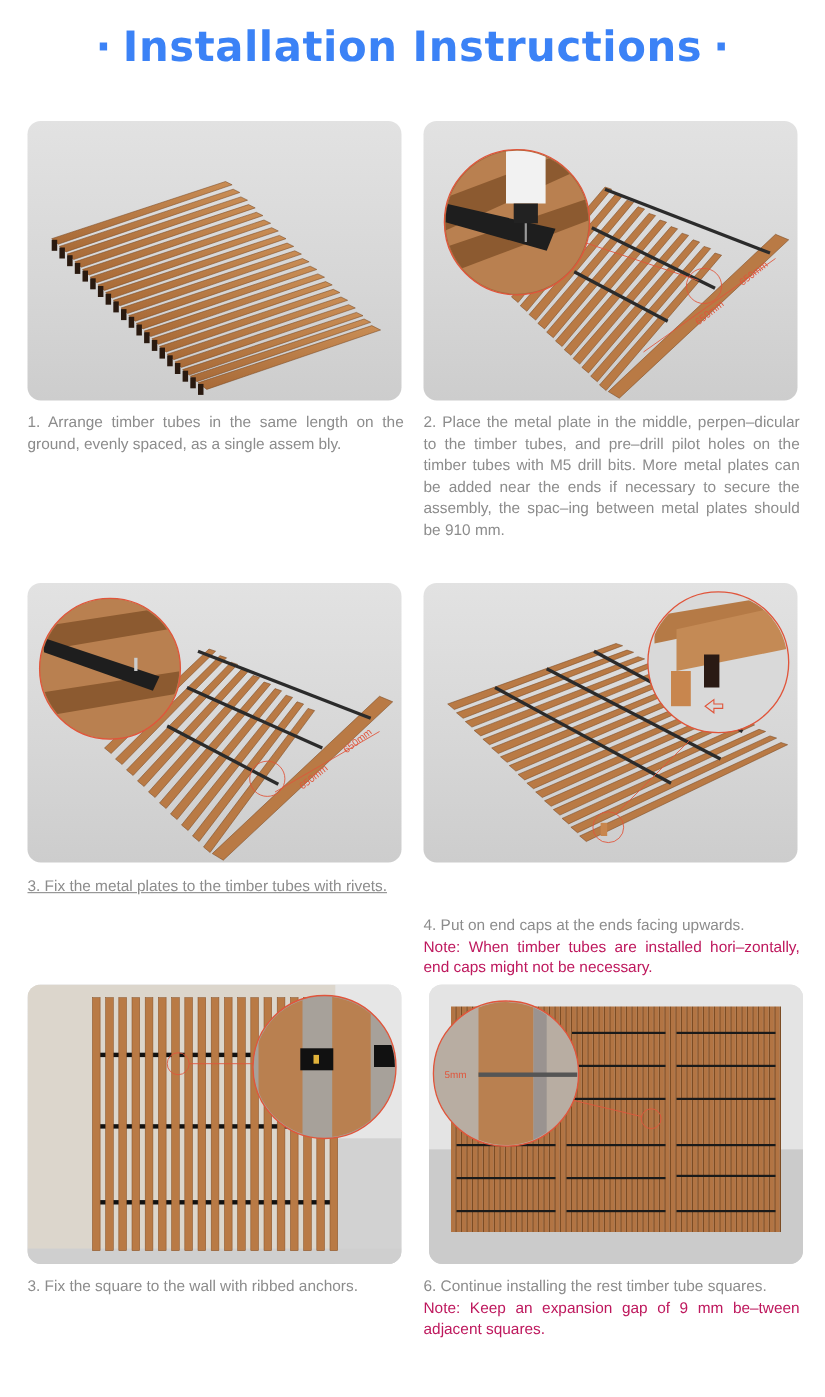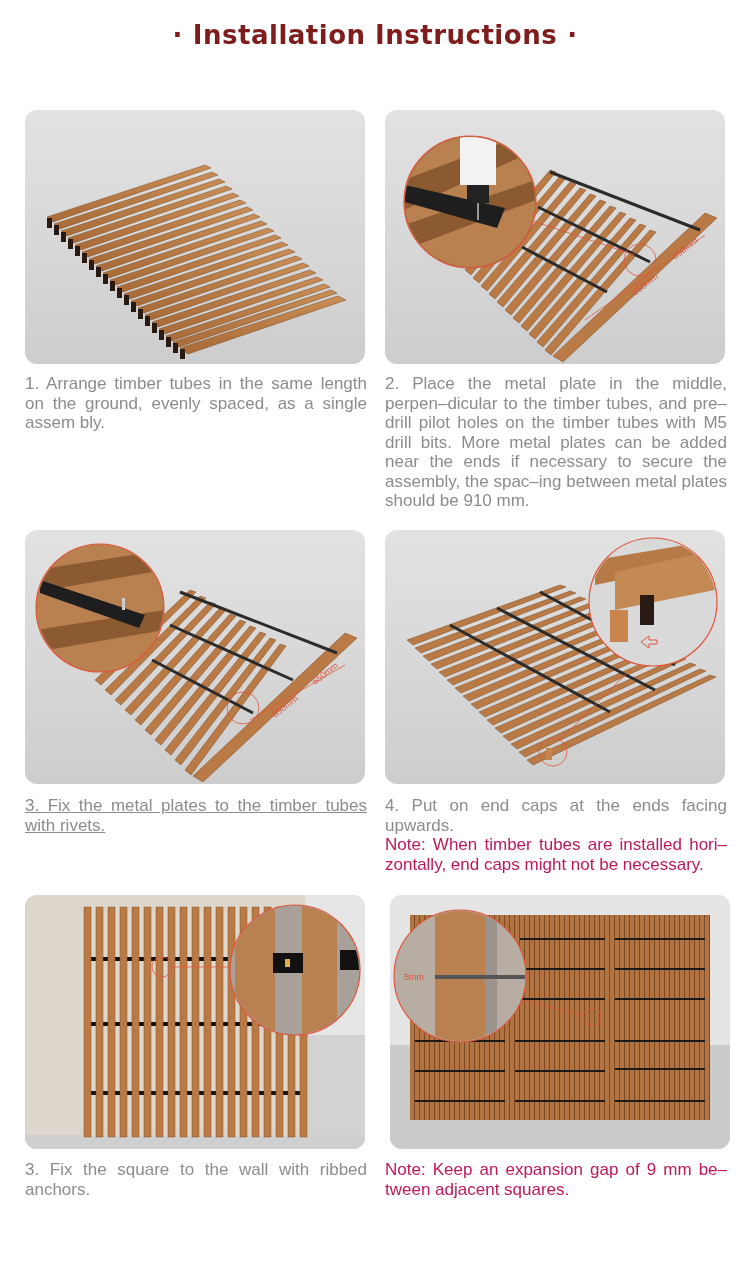--- a/index.html
+++ b/index.html
@@ -1,41 +1,41 @@
 <!DOCTYPE html>
 <html><head>
   <meta charset="utf-8">
   <style>
     html, body { margin: 0; padding: 0; background: #ffffff; }
     body { width: 750px; height: 1270px; position: relative; overflow: hidden; font-family: "Liberation Sans", sans-serif; }
     .title {
       position: absolute; left: 0; top: 20px; width: 750px; text-align: center;
-      font-family: "DejaVu Sans", sans-serif; font-weight: bold; font-size: 26px;
-      color: #7f1d1d; letter-spacing: 0.5px;
+      font-family: "DejaVu Sans", sans-serif; font-weight: bold; font-size: 38px;
+      color: #3b82f6; letter-spacing: 0.5px;
     }
     .title .dot { font-weight: bold; margin: 0 10px; }
     .card {
       position: absolute; width: 340px; height: 254px; border-radius: 12px; overflow: hidden;
       background: linear-gradient(180deg, #e2e2e2 0%, #d6d6d6 60%, #cdcdcd 100%);
     }
     .cap {
-      position: absolute; width: 342px; font-size: 17px; line-height: 19.5px; color: #8c8c8c;
+      position: absolute; width: 342px; font-size: 14px; line-height: 19.5px; color: #8c8c8c;
       text-align: justify; font-family: "Liberation Sans", sans-serif;
     }
     .cap .note { color: #be185d; display: block; }
     .c1 { left: 25px; top: 110px; }
     .c2 { left: 385px; top: 110px; }
     .c3 { left: 25px; top: 530px; }
     .c4 { left: 385px; top: 530px; }
     .c5 { left: 25px; top: 895px; }
     .c6 { left: 390px; top: 895px; }
     .t1 { left: 25px; top: 374px; }
     .t2 { left: 385px; top: 374px; }
     .t3 { left: 25px; top: 796px; text-decoration: underline; }
-    .t4 { left: 385px; top: 796px; }
+    .t4 { left: 385px; top: 831px; }
     .t5 { left: 25px; top: 1160px; }
     .t6 { left: 385px; top: 1160px; }
     svg { position: absolute; left: 0; top: 0; }
     .mmlabel { font-family: "Liberation Sans", sans-serif; font-size: 9px; fill: #e0553b; }
   </style>
 </head>
 <body>
 
 <div class="title">
   <span class="dot">·</span><span>Installation Instructions</span><span class="dot">·</span>
@@ -331,14 +331,15 @@
       </clipPath>
     <g clip-path="url(#cp6)">
       <rect x="45" y="10" width="50" height="150" fill="#b98050"></rect>
       <rect x="95" y="10" width="12" height="150" fill="#9a9390"></rect>
       <rect x="45" y="80" width="90" height="4" fill="#555"></rect>
     </g>
     <text x="14" y="85" font-family="Liberation Sans, sans-serif" font-size="9" fill="#e0553b">5mm</text>
   </svg>
 </div>
 <div class="cap t6">
+  <span>6. Continue installing the rest timber tube squares.</span>
   <span class="note">Note: Keep an expansion gap of 9 mm be–tween adjacent squares.</span>
 </div>
 
 </body></html>

